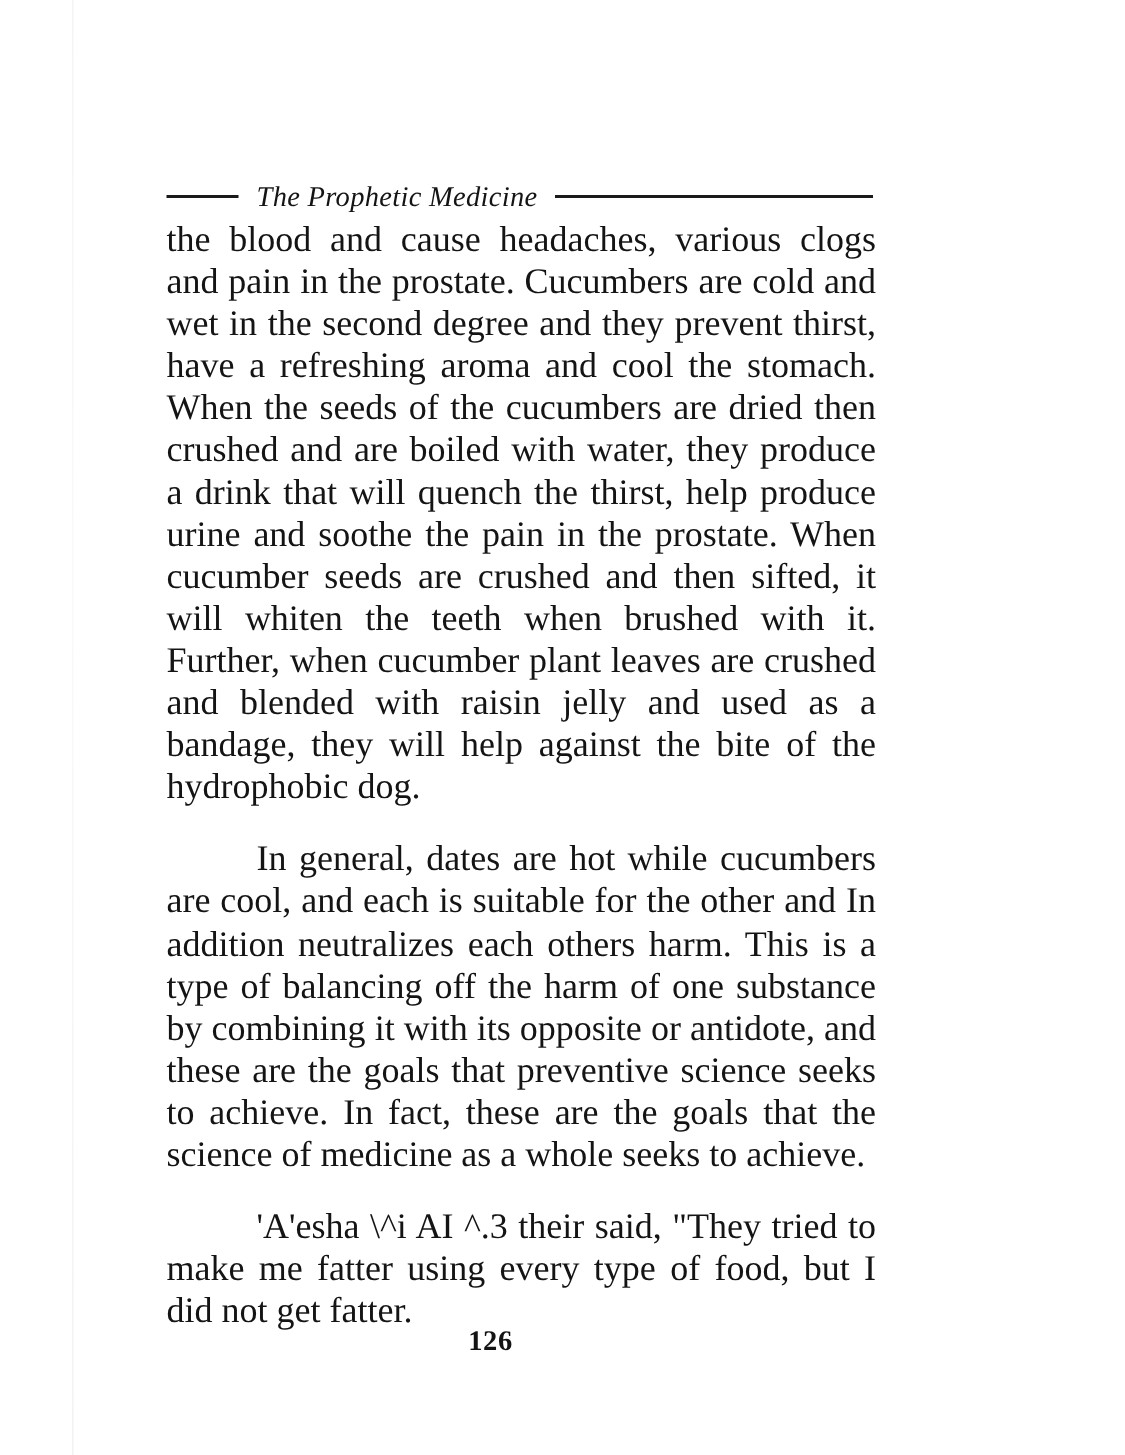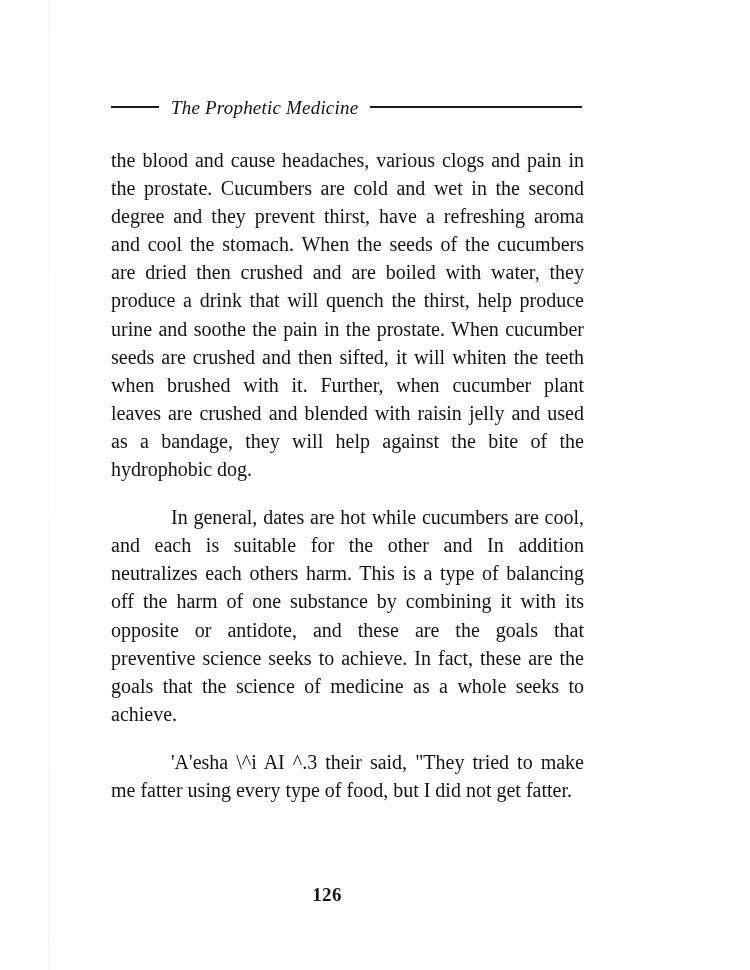--- a/index.html
+++ b/index.html
@@ -29,21 +29,21 @@
         rgba(0,0,0,0.045) 0%,
         rgba(0,0,0,0.025) 40%,
         rgba(0,0,0,0.05) 100%);
     pointer-events: none;
   }
 
   
   .header {
     position: absolute;
     left: 111px;
-    top: 92px;
+    top: 116px;
     width: 471px;
     height: 30px;
     display: flex;
     align-items: center;
     text-align: center;
   }
   .rule {
     height: 0;
     border-top: 2px solid #1a1a1a;
     flex: none;
@@ -60,21 +60,21 @@
 
   
   .body {
     position: absolute;
     left: 111px;
     top: 146px;
     width: 473px;
   }
   .para {
     margin: 0;
-    font-size: 20px;
+    font-size: 24px;
     line-height: 28.1px;
     text-align: justify;
     text-justify: inter-word;
     text-indent: 60px;
     -webkit-hyphens: none;
     hyphens: none;
   }
   .para.no-indent { text-indent: 0; }
   .para + .para { margin-top: 20px; }
 

